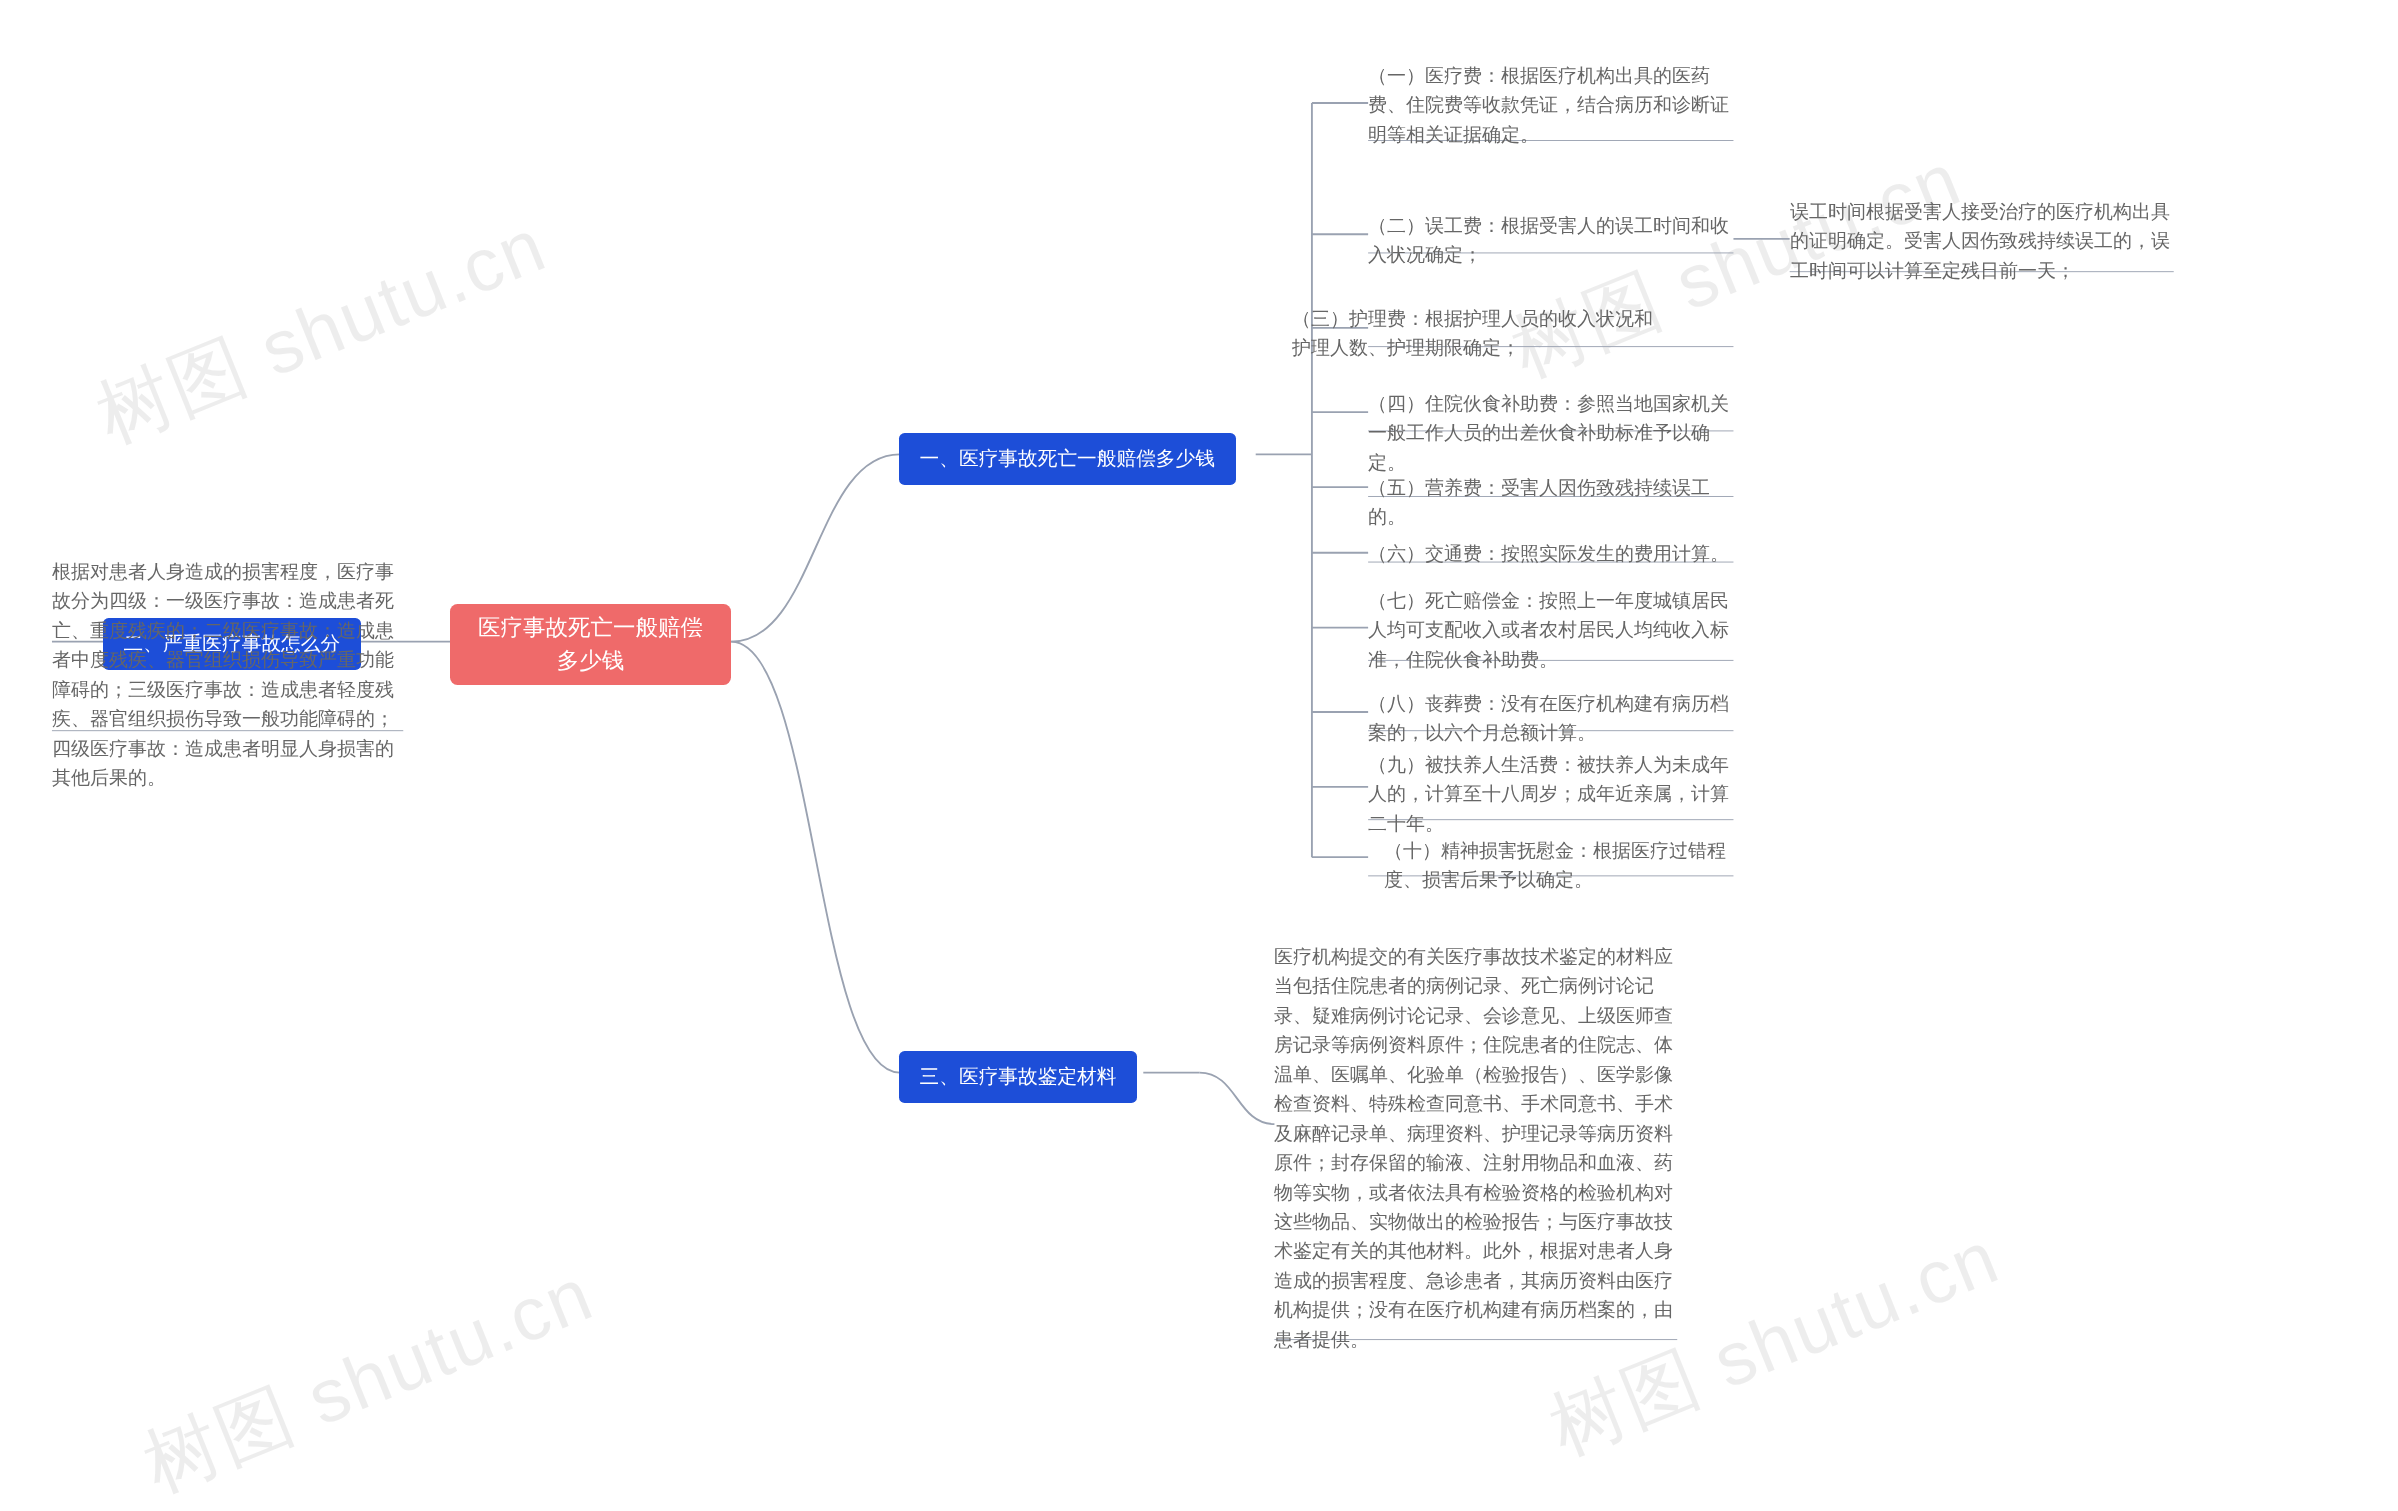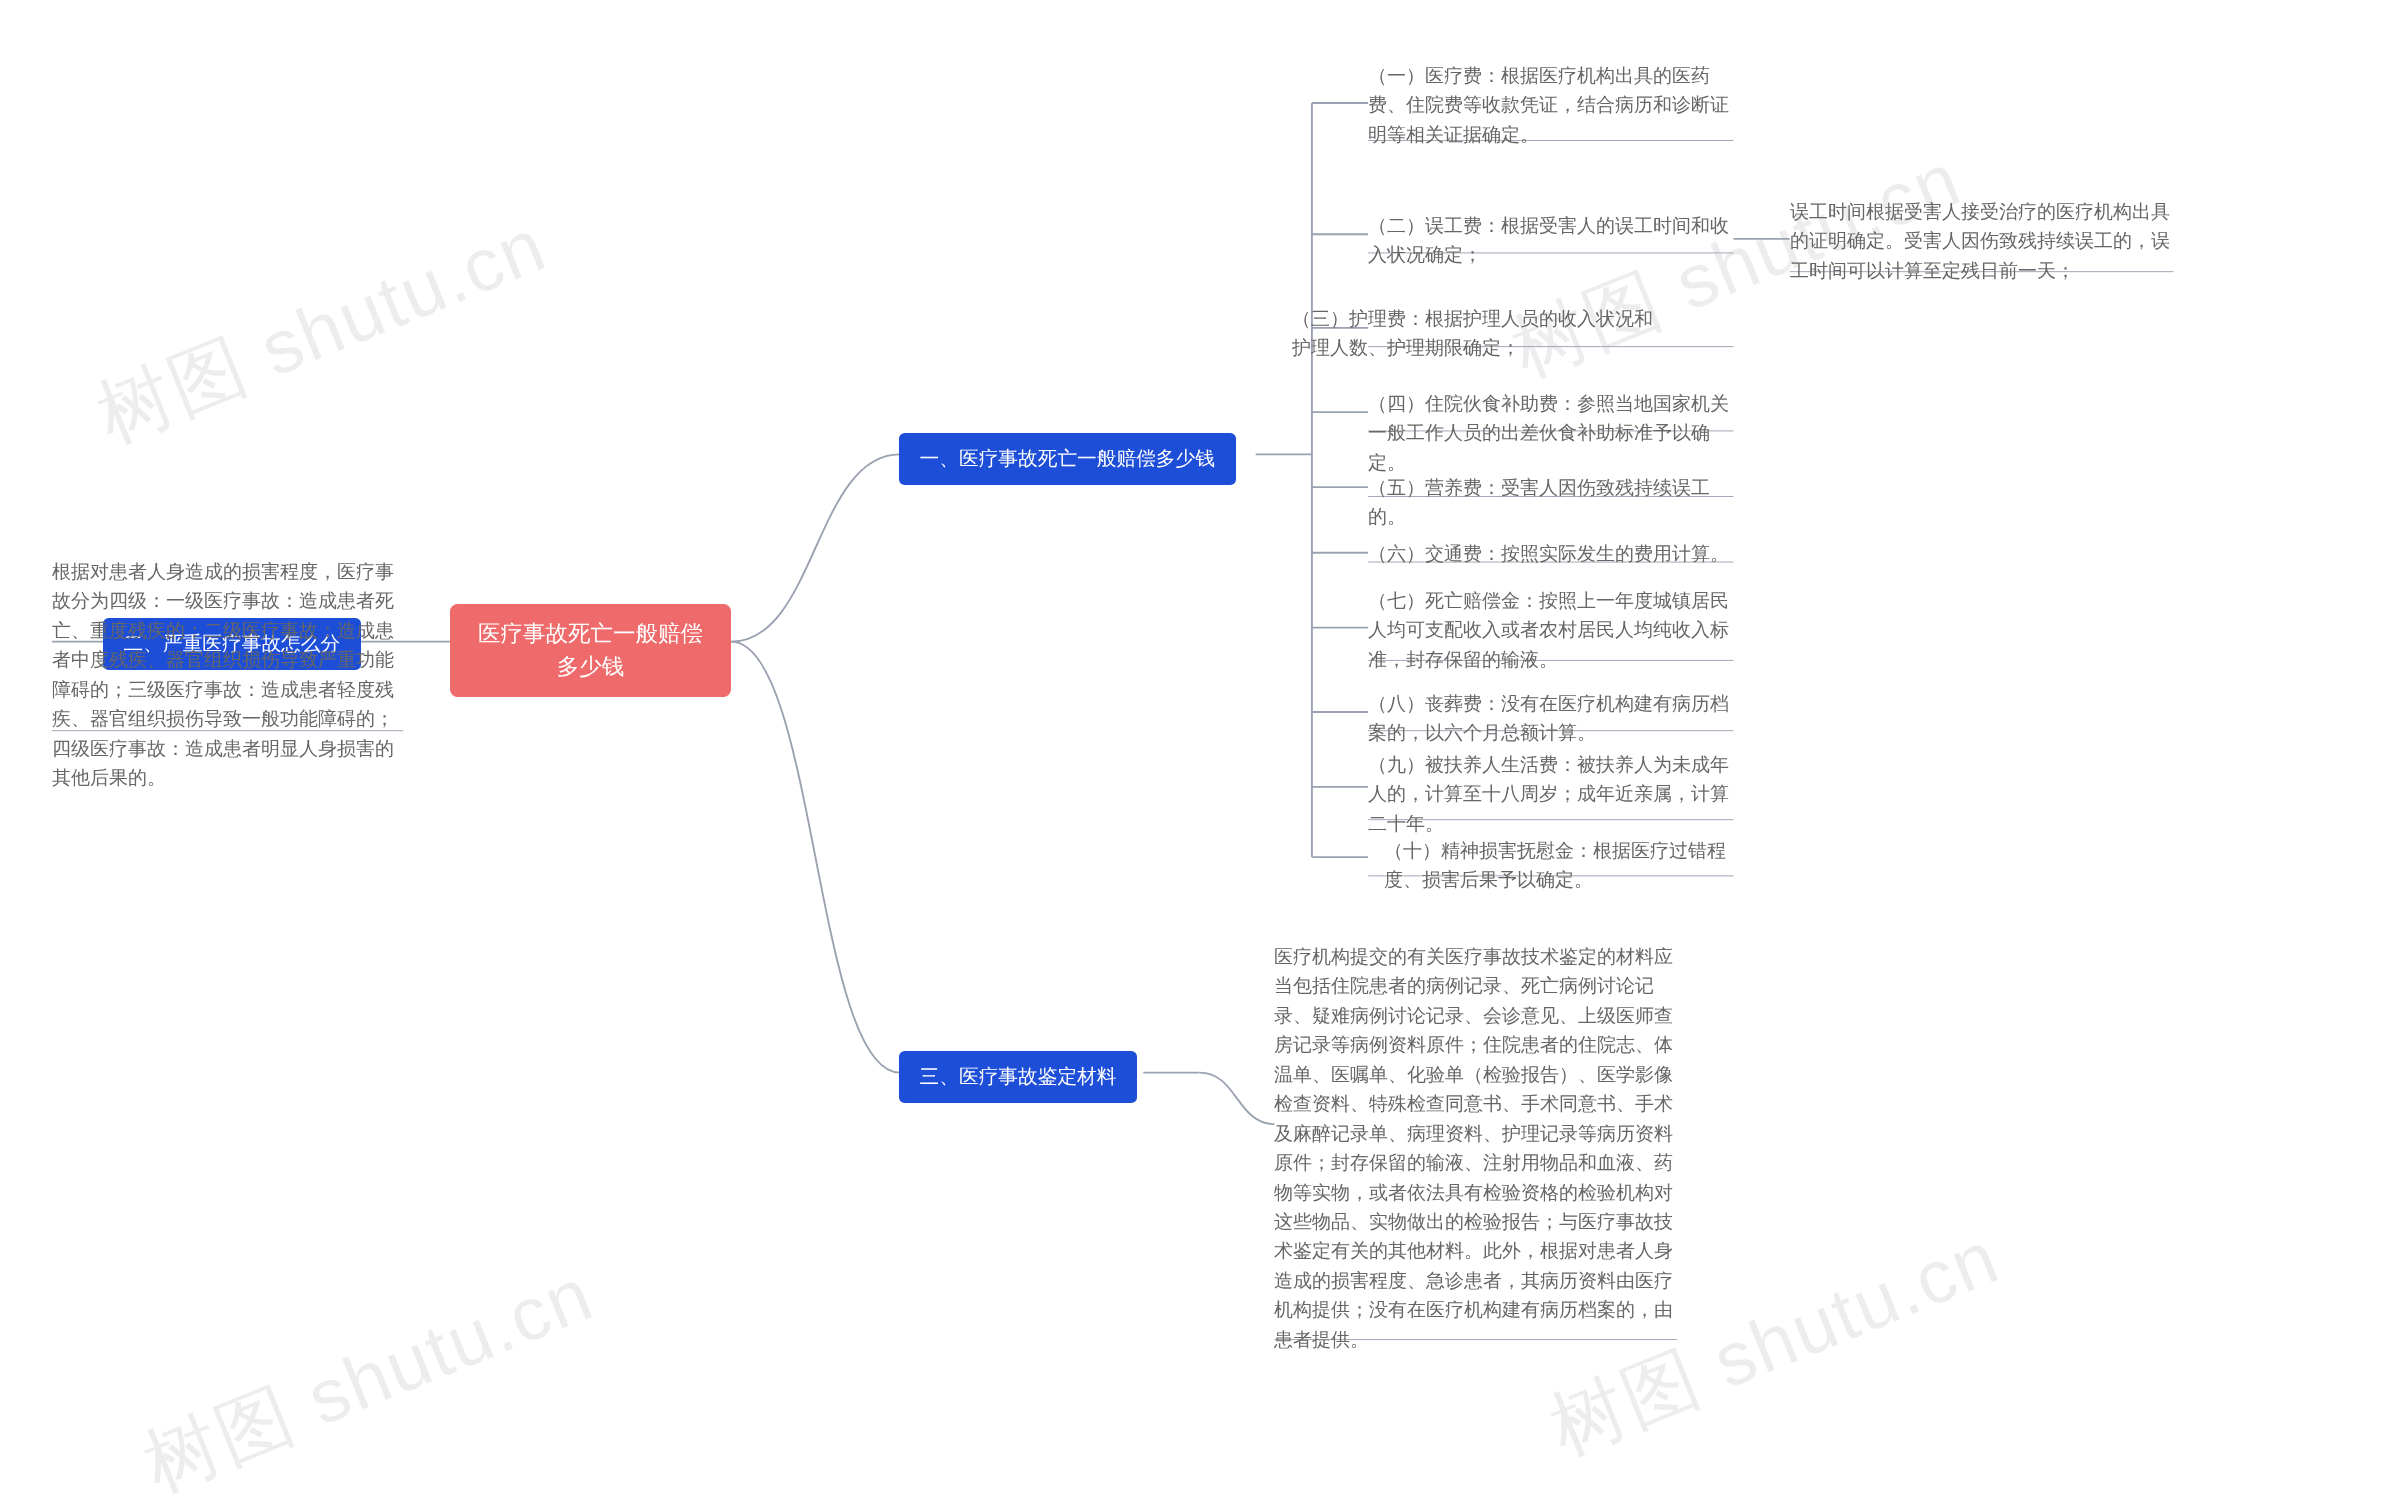--- a/index.html
+++ b/index.html
@@ -21,21 +21,21 @@
     z-index: 1;
   }
   .node {
     position: absolute;
     z-index: 2;
   }
   .root-box {
     background: #ef6a6a;
     color: #fff;
     border-radius: 7.5px;
-    padding: 14px 26px;
+    padding: 8px 26px;
     font-size: 22.5px;
     line-height: 1.45;
     text-align: center;
     width: 281px;
   }
   .branch-box {
     background: #1d4ed8;
     color: #fff;
     border-radius: 5.6px;
     padding: 13px 20.6px;
@@ -148,17 +148,17 @@
 </div>
 <div class="node leaf wide" style="left:1274px; top:942px; width:403px;">医疗机构提交的有关医疗事故技术鉴定的材料应当包括住院患者的病例记录、死亡病例讨论记录、疑难病例讨论记录、会诊意见、上级医师查房记录等病例资料原件；住院患者的住院志、体温单、医嘱单、化验单（检验报告）、医学影像检查资料、特殊检查同意书、手术同意书、手术及麻醉记录单、病理资料、护理记录等病历资料原件；封存保留的输液、注射用物品和血液、药物等实物，或者依法具有检验资格的检验机构对这些物品、实物做出的检验报告；与医疗事故技术鉴定有关的其他材料。此外，根据对患者人身造成的损害程度、急诊患者，其病历资料由医疗机构提供；没有在医疗机构建有病历档案的，由患者提供。</div>
 
 <div class="node leaf" style="left:1368px; top:61px;">（一）医疗费：根据医疗机构出具的医药费、住院费等收款凭证，结合病历和诊断证明等相关证据确定。</div>
 <div class="node leaf" style="left:1368px; top:211px;">（二）误工费：根据受害人的误工时间和收入状况确定；</div>
 <div class="node leaf wide" style="left:1790px; top:197px;">误工时间根据受害人接受治疗的医疗机构出具的证明确定。受害人因伤致残持续误工的，误工时间可以计算至定残日前一天；</div>
 <div class="node leaf" style="left:1292px; top:304px;">（三）护理费：根据护理人员的收入状况和护理人数、护理期限确定；</div>
 <div class="node leaf" style="left:1368px; top:389px;">（四）住院伙食补助费：参照当地国家机关一般工作人员的出差伙食补助标准予以确定。</div>
 <div class="node leaf" style="left:1368px; top:473px;">（五）营养费：受害人因伤致残持续误工的。</div>
 <div class="node leaf" style="left:1368px; top:539px;">（六）交通费：按照实际发生的费用计算。</div>
-<div class="node leaf" style="left:1368px; top:586px;">（七）死亡赔偿金：按照上一年度城镇居民人均可支配收入或者农村居民人均纯收入标准，封存保留的输液。</div>
+<div class="node leaf" style="left:1368px; top:586px;">（七）死亡赔偿金：按照上一年度城镇居民人均可支配收入或者农村居民人均纯收入标准，住院伙食补助费。</div>
 <div class="node leaf" style="left:1368px; top:689px;">（八）丧葬费：没有在医疗机构建有病历档案的，以六个月总额计算。</div>
 <div class="node leaf" style="left:1368px; top:750px;">（九）被扶养人生活费：被扶养人为未成年人的，计算至十八周岁；成年近亲属，计算二十年。</div>
 <div class="node leaf" style="left:1368px; top:836px;margin-left:16px;">（十）精神损害抚慰金：根据医疗过错程度、损害后果予以确定。</div>
 
 
 </body></html>

